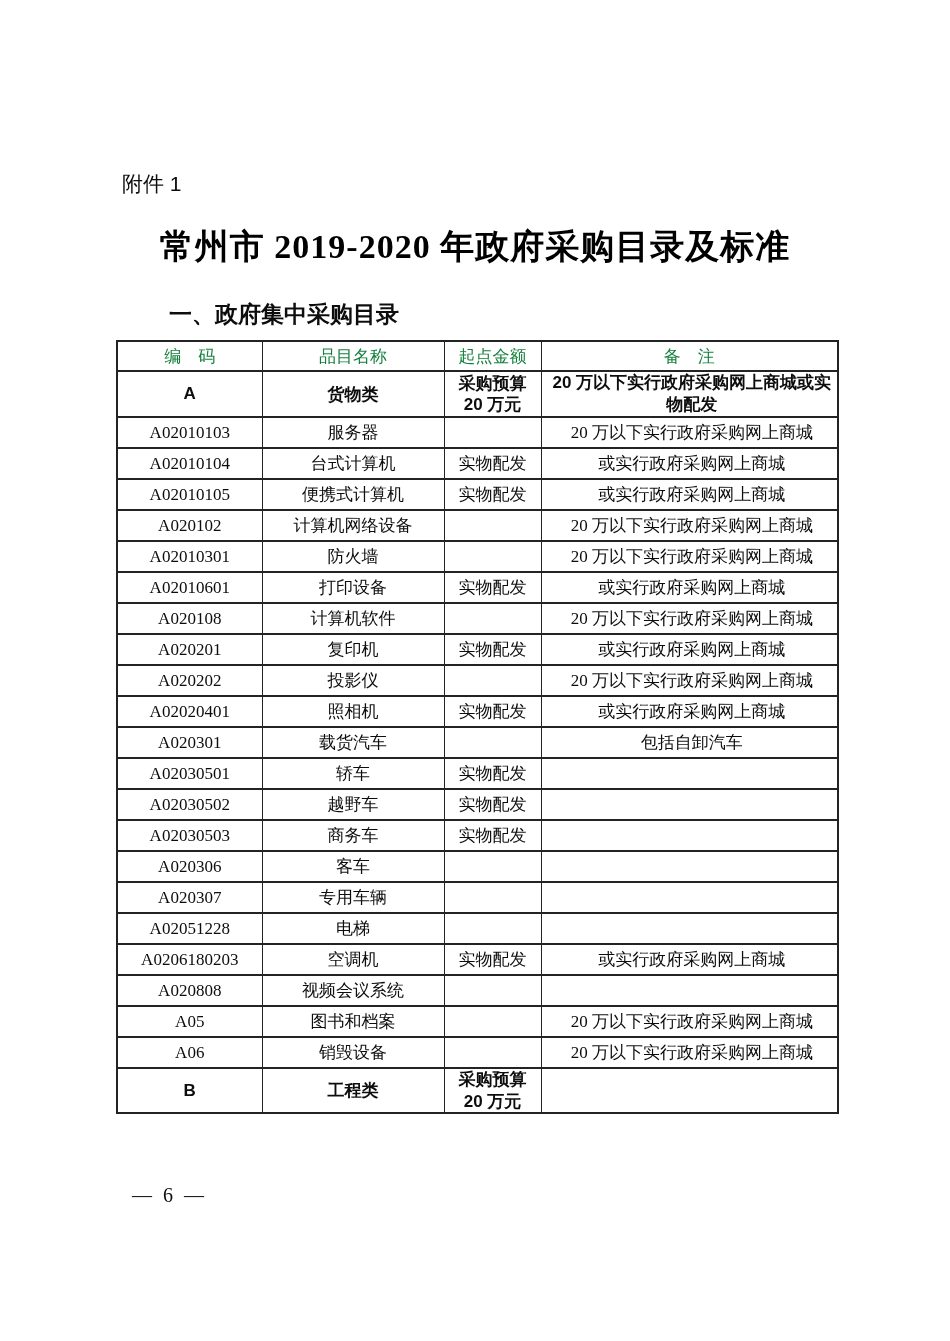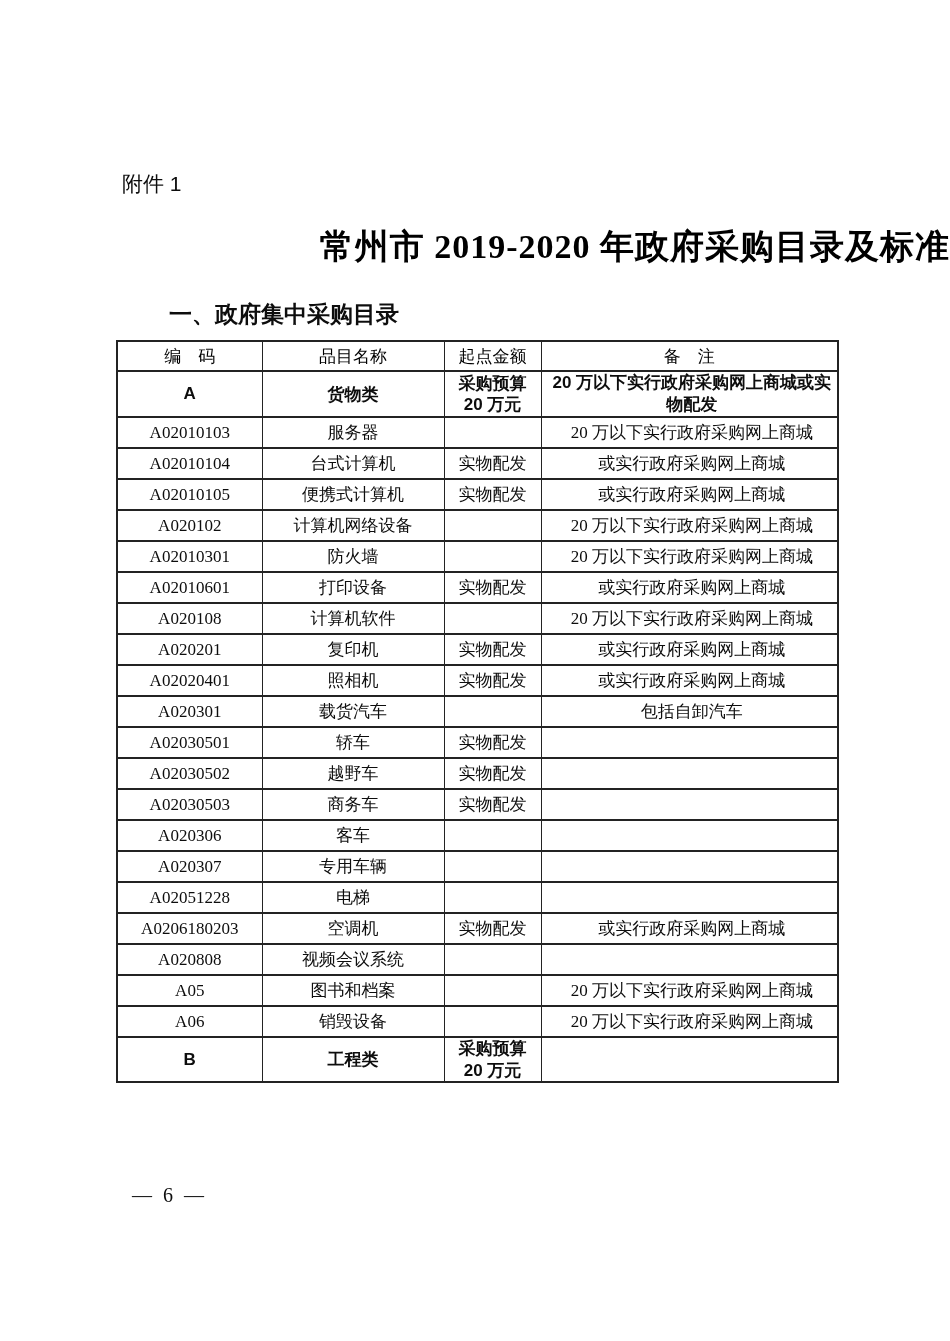--- a/index.html
+++ b/index.html
@@ -22,21 +22,21 @@
     top: 170px;
     font-family: "Liberation Sans", "DejaVu Sans", sans-serif;
     font-size: 21px;
     color: #0d0d0d;
   }
   .doc-title {
     position: absolute;
     left: 0;
     top: 224px;
     width: 950px;
-    text-align: right;
+    text-align: center;
     font-family: "Liberation Serif", "DejaVu Serif", serif;
     font-size: 34px;
     font-weight: 700;
     letter-spacing: 1px;
     color: #000;
   }
   .section-heading {
     position: absolute;
     left: 169px;
     top: 299px;
@@ -65,21 +65,21 @@
     border-bottom-width: 2px;
     vertical-align: middle;
     overflow: hidden;
   }
   table.catalog th {
     height: 30px;
     font-family: "Liberation Sans", "DejaVu Sans", sans-serif;
     font-weight: 400;
     font-size: 17px;
     text-align: center;
-    color: #000000;
+    color: #15803d;
   }
   table.catalog td {
     height: 31px;
     font-size: 17px;
     text-align: center;
     color: #0d0d0d;
   }
   table.catalog td.cell-remark {
     text-align: center;
     padding-left: 9px;
@@ -189,20 +189,26 @@
     <td class="cell-remark">20 万以下实行政府采购网上商城</td>
   </tr>
 
   <tr>
     <td class="cell-code">A020201</td>
     <td class="cell-name">复印机</td>
     <td class="cell-threshold">实物配发</td>
     <td class="cell-remark">或实行政府采购网上商城</td>
   </tr>
 
+  <tr>
+    <td class="cell-code">A020202</td>
+    <td class="cell-name">投影仪</td>
+    <td class="cell-threshold"></td>
+    <td class="cell-remark">20 万以下实行政府采购网上商城</td>
+  </tr>
 
   <tr>
     <td class="cell-code">A02020401</td>
     <td class="cell-name">照相机</td>
     <td class="cell-threshold">实物配发</td>
     <td class="cell-remark">或实行政府采购网上商城</td>
   </tr>
 
 
   <tr>

